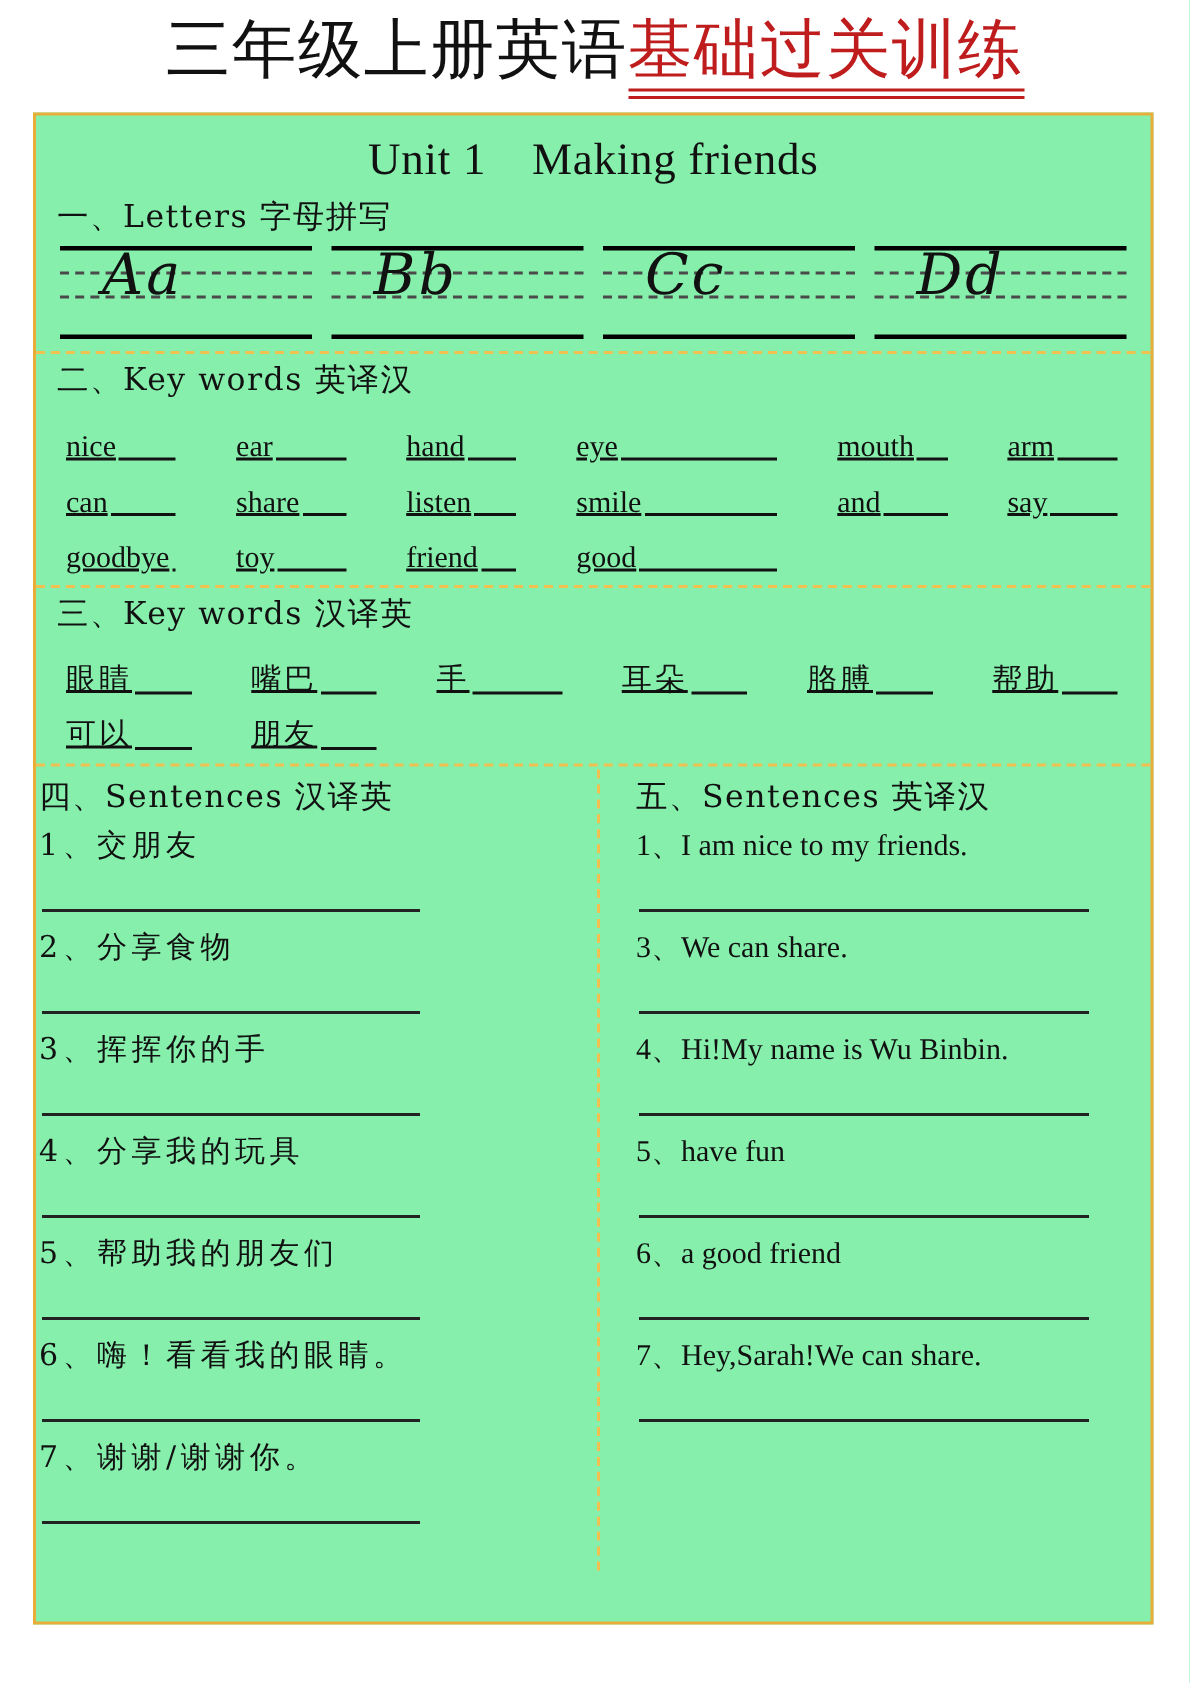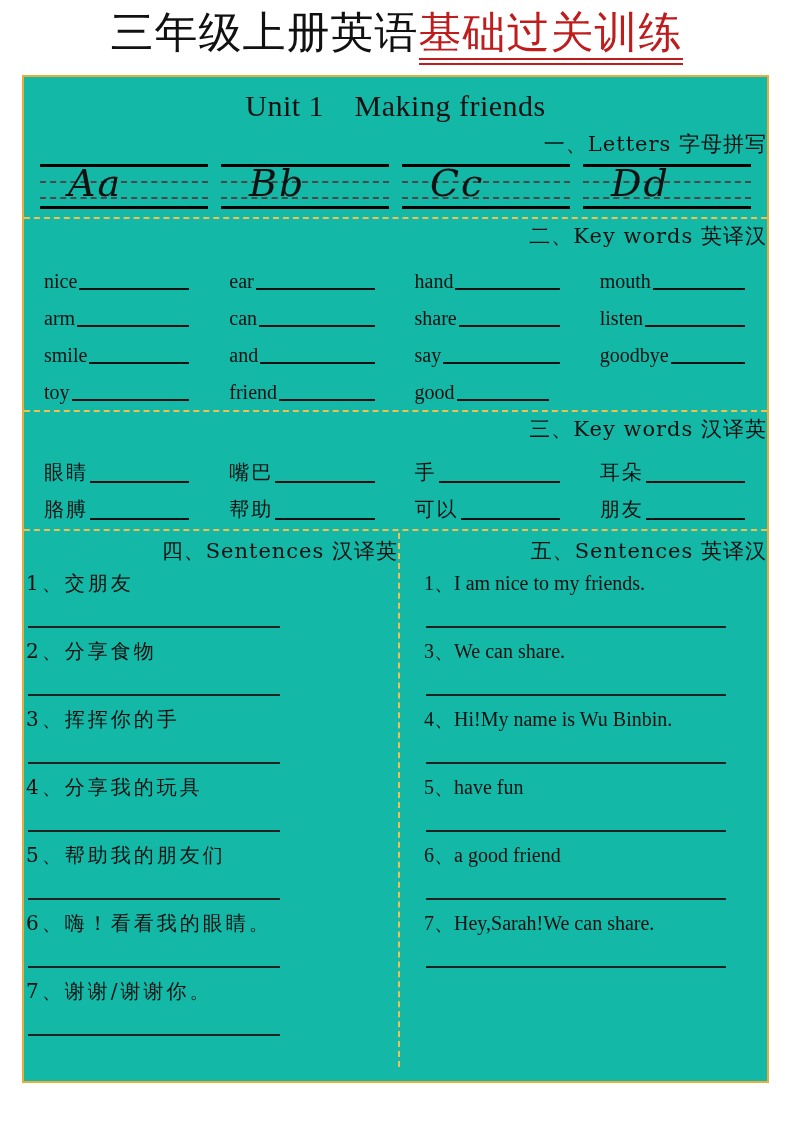--- a/index.html
+++ b/index.html
@@ -29,50 +29,49 @@
     padding-bottom: 1px;
   }
 
   
   .box {
     position: absolute;
     left: 22px; top: 75px;
     width: 747px; height: 1008px;
     border: 2px solid #e9ae3a;
     overflow: hidden;
-    background: #14b8a6;
+    background: #86efac;
   }
 
   .unit-title {
     text-align: center;
     font-size: 30px;
     font-weight: 400;
     margin: 9px 0 2px;
     letter-spacing: 0.5px;
   }
 
   .heading {
     font-size: 21px;
     padding-left: 14px;
     margin: 3px 0 4px;
     font-family: "DejaVu Serif", serif;
     letter-spacing: 1px;
-    text-align: right;
   }
 
   
   .guides {
     display: flex;
     justify-content: space-between;
     padding: 0 16px;
     margin: 6px 0 8px;
   }
   .guide {
     position: relative;
-    width: 168px; height: 45px;
+    width: 168px; height: 62px;
     border-top: 3px solid #000;
     border-bottom: 3px solid #000;
   }
   .guide .dash {
     position: absolute; left: 0; right: 0;
     border-top: 2px dashed #4a4a4a;
   }
   .guide .d1 { top: 14px; }
   .guide .d2 { top: 30px; }
   .guide .letter {
@@ -83,23 +82,24 @@
     font-family: "DejaVu Serif", serif;
     letter-spacing: 2px;
     background: transparent;
   }
 
   .sep { border-top: 2px dashed #f0c050; margin-top: 2px; }
 
   
   .word-grid {
     display: grid;
-    grid-template-columns: repeat(4, 1fr);
+    grid-template-columns: repeat(6, 1fr);
     column-gap: 40px;
     padding: 2px 22px 4px 20px;
+    text-decoration: underline;
   }
   .cell { display: flex; align-items: flex-end; height: 37px; }
   .cell .w { font-size: 20px; white-space: nowrap; }
   .cell .w.zh { letter-spacing: 2px; font-family: "DejaVu Serif", serif; }
   .cell .blank {
     flex: 1;
     border-bottom: 2px solid #111;
     margin-left: 2px;
     margin-bottom: 3px;
     height: 0;
@@ -172,20 +172,24 @@
       </div>
     <div class="cell">
         <span class="w">ear</span>
         <span class="blank"></span>
       </div>
     <div class="cell">
         <span class="w">hand</span>
         <span class="blank"></span>
       </div>
     <div class="cell">
+        <span class="w">eye</span>
+        <span class="blank"></span>
+      </div>
+    <div class="cell">
         <span class="w">mouth</span>
         <span class="blank"></span>
       </div>
     <div class="cell">
         <span class="w">arm</span>
         <span class="blank"></span>
       </div>
     <div class="cell">
         <span class="w">can</span>
         <span class="blank"></span>

